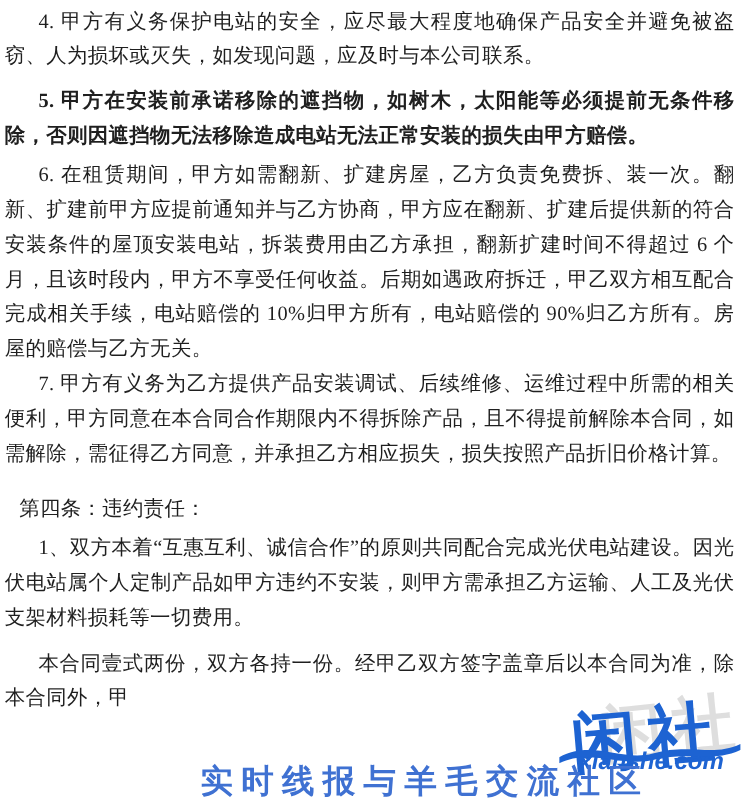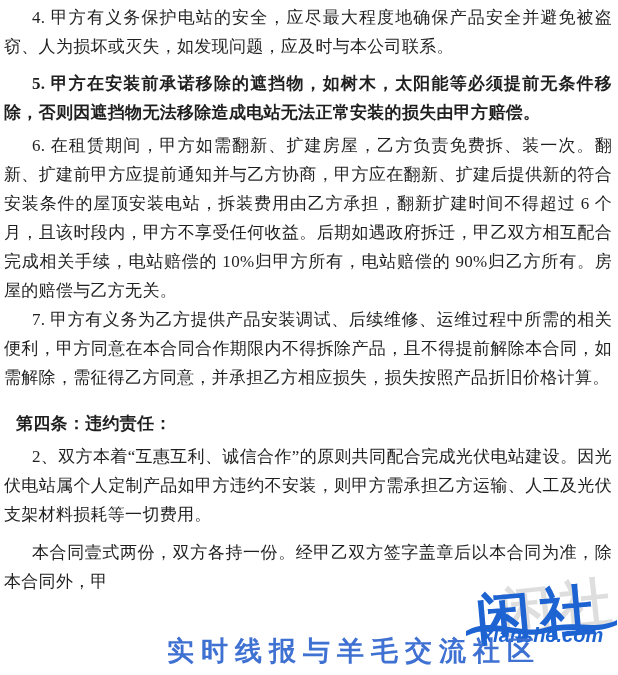--- a/index.html
+++ b/index.html
@@ -38,21 +38,21 @@
     letter-spacing: 0.3px;
     z-index: 1;
   }
   .text-block p {
     margin: 0;
     text-indent: 28px;
   }
   p.bold { font-weight: bold; }
   p.heading {
     text-indent: 12px;
-    font-weight: bold;
+    font-weight: normal;
   }
   p.mt8  { margin-top: 8px; }
   p.mt4  { margin-top: 4px; }
   p.mt6  { margin-top: 6px; }
   p.mt9  { margin-top: 9px; }
   p.mt17 { margin-top: 17px; margin-bottom: 3px; }
 
   
   .tagline {
     position: absolute;
@@ -124,21 +124,21 @@
 <body>
 
 <div class="page">
 
   <div class="text-block">
     <p>4. 甲方有义务保护电站的安全，应尽最大程度地确保产品安全并避免被盗窃、人为损坏或灭失，如发现问题，应及时与本公司联系。</p>
     <p class="bold mt8">5. 甲方在安装前承诺移除的遮挡物，如树木，太阳能等必须提前无条件移除，否则因遮挡物无法移除造成电站无法正常安装的损失由甲方赔偿。</p>
     <p class="mt4">6. 在租赁期间，甲方如需翻新、扩建房屋，乙方负责免费拆、装一次。翻新、扩建前甲方应提前通知并与乙方协商，甲方应在翻新、扩建后提供新的符合安装条件的屋顶安装电站，拆装费用由乙方承担，翻新扩建时间不得超过 6 个月，且该时段内，甲方不享受任何收益。后期如遇政府拆迁，甲乙双方相互配合完成相关手续，电站赔偿的 10%归甲方所有，电站赔偿的 90%归乙方所有。房屋的赔偿与乙方无关。</p>
     <p>7. 甲方有义务为乙方提供产品安装调试、后续维修、运维过程中所需的相关便利，甲方同意在本合同合作期限内不得拆除产品，且不得提前解除本合同，如需解除，需征得乙方同意，并承担乙方相应损失，损失按照产品折旧价格计算。</p>
     <p class="heading mt17">第四条：违约责任：</p>
-    <p class="mt4">2、双方本着“互惠互利、诚信合作”的原则共同配合完成光伏电站建设。因光伏电站属个人定制产品如甲方违约不安装，则甲方需承担乙方运输、人工及光伏支架材料损耗等一切费用。</p>
+    <p class="mt4">1、双方本着“互惠互利、诚信合作”的原则共同配合完成光伏电站建设。因光伏电站属个人定制产品如甲方违约不安装，则甲方需承担乙方运输、人工及光伏支架材料损耗等一切费用。</p>
     <p class="mt9">本合同壹式两份，双方各持一份。经甲乙双方签字盖章后以本合同为准，除本合同外，甲</p>
   </div>
 
   <div class="tagline">实时线报与羊毛交流社区</div>
 
   <div class="logo-wrap">
     <div class="logo-ghost">闲社</div>
     <div class="logo-main">闲社</div>
     <svg class="swoosh" viewBox="0 0 152 26" xmlns="http://www.w3.org/2000/svg">
       <path d="M0 17 C 28 2 52 21 78 14 C 108 5 128 17 151 6 L151 11 C 127 22 107 12 80 19 C 52 26 26 9 0 22 Z" fill="var(--wm-color)"></path>

